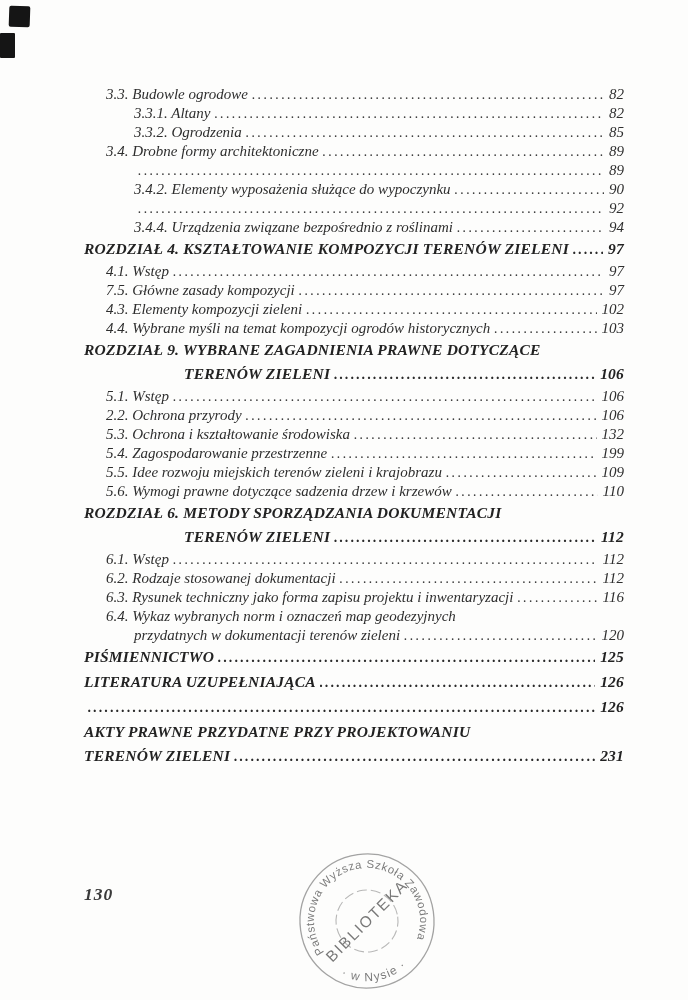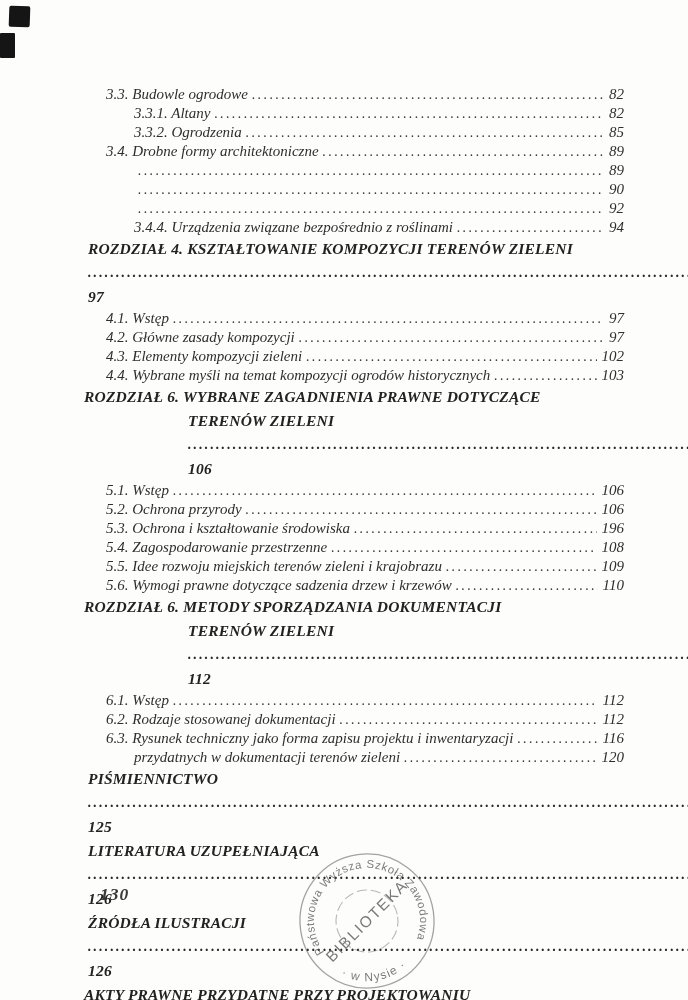--- a/index.html
+++ b/index.html
@@ -37,21 +37,20 @@
     line-height: 19px;
     white-space: nowrap;
     color: #2e2e2e;
   }
   .toc-row.bold {
     font-weight: bold;
     font-size: 15.5px;
     line-height: 24px;
     letter-spacing: 0.2px;
     color: #222;
-    flex-direction: column;
   }
   .indent-1 { padding-left: 22px; }
   .indent-2 { padding-left: 50px; }
   .indent-3 { padding-left: 100px; }
   .toc-label { flex: 0 0 auto; }
   .toc-dots {
     flex: 1 1 auto;
     overflow: hidden;
     margin: 0 5px 0 4px;
     font-size: 14px;
@@ -64,21 +63,20 @@
   
   .page-number {
     position: absolute;
     left: 84px;
     top: 884px;
     font-weight: bold;
     font-style: italic;
     font-size: 17.5px;
     color: #3a3a3a;
     letter-spacing: 1px;
-    margin-left: 16px;
   }
 
   
   .stamp {
     position: absolute;
     left: 291px;
     top: 845px;
     width: 152px;
     height: 152px;
     opacity: 0.82;
@@ -116,20 +114,21 @@
       <div class="toc-row indent-1">
         <span class="toc-label">3.4. Drobne formy architektoniczne</span>
         <span class="toc-dots">............................................................................................................................................................................................................................</span>
         <span class="toc-page">89</span>
       </div>
       <div class="toc-row indent-2">
         <span class="toc-dots">............................................................................................................................................................................................................................</span>
         <span class="toc-page">89</span>
       </div>
       <div class="toc-row indent-2">
+        <span class="toc-label">3.4.2. Elementy wyposażenia służące do wypoczynku</span>
         <span class="toc-dots">............................................................................................................................................................................................................................</span>
         <span class="toc-page">90</span>
       </div>
       <div class="toc-row indent-2">
         <span class="toc-dots">............................................................................................................................................................................................................................</span>
         <span class="toc-page">92</span>
       </div>
       <div class="toc-row indent-2">
         <span class="toc-label">3.4.4. Urządzenia związane bezpośrednio z roślinami</span>
         <span class="toc-dots">............................................................................................................................................................................................................................</span>
@@ -139,61 +138,61 @@
         <span class="toc-label">ROZDZIAŁ 4. KSZTAŁTOWANIE KOMPOZYCJI TERENÓW ZIELENI</span>
         <span class="toc-dots">............................................................................................................................................................................................................................</span>
         <span class="toc-page">97</span>
       </div>
       <div class="toc-row indent-1">
         <span class="toc-label">4.1. Wstęp</span>
         <span class="toc-dots">............................................................................................................................................................................................................................</span>
         <span class="toc-page">97</span>
       </div>
       <div class="toc-row indent-1">
-        <span class="toc-label">4.2. Główne zasady kompozycji</span>
+        <span class="toc-label">7.5. Główne zasady kompozycji</span>
         <span class="toc-dots">............................................................................................................................................................................................................................</span>
         <span class="toc-page">97</span>
       </div>
       <div class="toc-row indent-1">
         <span class="toc-label">4.3. Elementy kompozycji zieleni</span>
         <span class="toc-dots">............................................................................................................................................................................................................................</span>
         <span class="toc-page">102</span>
       </div>
       <div class="toc-row indent-1">
         <span class="toc-label">4.4. Wybrane myśli na temat kompozycji ogrodów historycznych</span>
         <span class="toc-dots">............................................................................................................................................................................................................................</span>
         <span class="toc-page">103</span>
       </div>
       <div class="toc-row indent-0 bold">
-        <span class="toc-label">ROZDZIAŁ 6. WYBRANE ZAGADNIENIA PRAWNE DOTYCZĄCE</span>
+        <span class="toc-label">ROZDZIAŁ 9. WYBRANE ZAGADNIENIA PRAWNE DOTYCZĄCE</span>
       </div>
       <div class="toc-row indent-3 bold">
         <span class="toc-label">TERENÓW ZIELENI</span>
         <span class="toc-dots">............................................................................................................................................................................................................................</span>
         <span class="toc-page">106</span>
       </div>
       <div class="toc-row indent-1">
         <span class="toc-label">5.1. Wstęp</span>
         <span class="toc-dots">............................................................................................................................................................................................................................</span>
         <span class="toc-page">106</span>
       </div>
       <div class="toc-row indent-1">
-        <span class="toc-label">5.2. Ochrona przyrody</span>
+        <span class="toc-label">2.2. Ochrona przyrody</span>
         <span class="toc-dots">............................................................................................................................................................................................................................</span>
         <span class="toc-page">106</span>
       </div>
       <div class="toc-row indent-1">
         <span class="toc-label">5.3. Ochrona i kształtowanie środowiska</span>
         <span class="toc-dots">............................................................................................................................................................................................................................</span>
-        <span class="toc-page">196</span>
+        <span class="toc-page">132</span>
       </div>
       <div class="toc-row indent-1">
         <span class="toc-label">5.4. Zagospodarowanie przestrzenne</span>
         <span class="toc-dots">............................................................................................................................................................................................................................</span>
-        <span class="toc-page">108</span>
+        <span class="toc-page">199</span>
       </div>
       <div class="toc-row indent-1">
         <span class="toc-label">5.5. Idee rozwoju miejskich terenów zieleni i krajobrazu</span>
         <span class="toc-dots">............................................................................................................................................................................................................................</span>
         <span class="toc-page">109</span>
       </div>
       <div class="toc-row indent-1">
         <span class="toc-label">5.6. Wymogi prawne dotyczące sadzenia drzew i krzewów</span>
         <span class="toc-dots">............................................................................................................................................................................................................................</span>
         <span class="toc-page">110</span>
@@ -214,37 +213,39 @@
       <div class="toc-row indent-1">
         <span class="toc-label">6.2. Rodzaje stosowanej dokumentacji</span>
         <span class="toc-dots">............................................................................................................................................................................................................................</span>
         <span class="toc-page">112</span>
       </div>
       <div class="toc-row indent-1">
         <span class="toc-label">6.3. Rysunek techniczny jako forma zapisu projektu i inwentaryzacji</span>
         <span class="toc-dots">............................................................................................................................................................................................................................</span>
         <span class="toc-page">116</span>
       </div>
+      <div class="toc-row indent-1">
+        <span class="toc-label">6.4. Wykaz wybranych norm i oznaczeń map geodezyjnych</span>
+      </div>
       <div class="toc-row indent-2">
         <span class="toc-label">przydatnych w dokumentacji terenów zieleni</span>
         <span class="toc-dots">............................................................................................................................................................................................................................</span>
         <span class="toc-page">120</span>
       </div>
       <div class="toc-row indent-0 bold">
         <span class="toc-label">PIŚMIENNICTWO</span>
         <span class="toc-dots">............................................................................................................................................................................................................................</span>
         <span class="toc-page">125</span>
       </div>
       <div class="toc-row indent-0 bold">
         <span class="toc-label">LITERATURA UZUPEŁNIAJĄCA</span>
         <span class="toc-dots">............................................................................................................................................................................................................................</span>
         <span class="toc-page">126</span>
       </div>
       <div class="toc-row indent-0 bold">
-        <span class="toc-label">ŹRÓDŁA ILUSTRACJI</span>
         <span class="toc-dots">............................................................................................................................................................................................................................</span>
         <span class="toc-page">126</span>
       </div>
       <div class="toc-row indent-0 bold">
         <span class="toc-label">AKTY PRAWNE PRZYDATNE PRZY PROJEKTOWANIU</span>
       </div>
       <div class="toc-row indent-0 bold">
         <span class="toc-label">TERENÓW ZIELENI</span>
         <span class="toc-dots">............................................................................................................................................................................................................................</span>
         <span class="toc-page">231</span>

